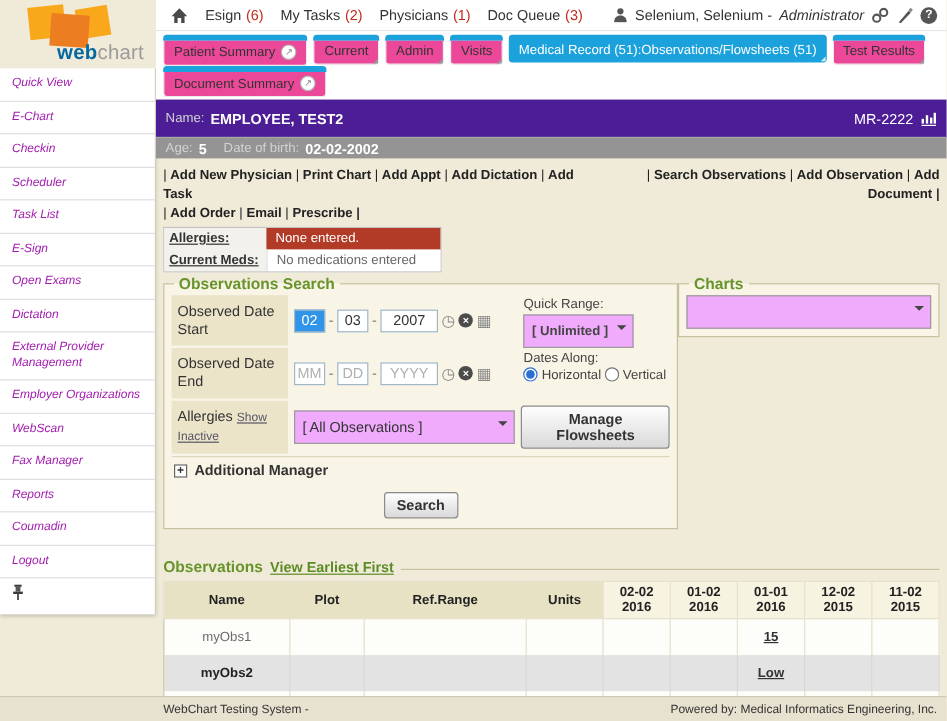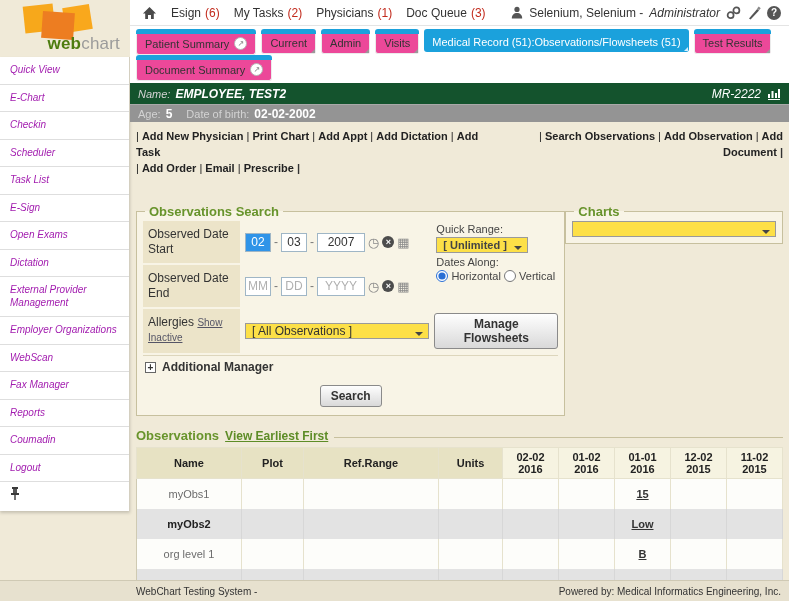--- a/index.html
+++ b/index.html
@@ -8,21 +8,21 @@
   .page { position:relative; width:789px; height:601px; overflow:hidden; background:#f0ead8; }
 
   
   .sidebar-col { position:absolute; left:0; top:0; width:130px; }
   .logo { position:relative; height:57px; cursor:pointer; }
   .lg-sq { position:absolute; }
   .sq1 { left:24px; top:5px;  width:30px; height:27px; background:#f7a81b; transform:rotate(-6deg); z-index:2; }
   .sq2 { left:42px; top:12px; width:32px; height:27px; background:#ed7d21; transform:rotate(4deg);  z-index:3; }
   .sq3 { left:64px; top:6px;  width:27px; height:25px; background:#f9a81c; transform:rotate(-9deg); z-index:1; }
   .logo-text { position:absolute; right:10px; bottom:3px; font-size:17px; letter-spacing:.2px; z-index:4; }
-  .lg-web { color:#4d7c0f; font-weight:bold; }
+  .lg-web { color:#0369a1; font-weight:bold; }
   .lg-chart { color:#9b9b9b; }
   .menu { list-style:none; background:#fff; border-right:1px solid #d4cfc0; box-shadow:0 2px 3px rgba(0,0,0,.18); }
   .menu li { padding:7px 10px; border-bottom:1px solid #dedede; color:#a21caf; font-size:10px; line-height:1.25; cursor:pointer;font-style:italic; }
   .menu li.pin-row { padding:5px 10px 7px; border-bottom:none; }
 
   
   .main-col { position:absolute; left:130px; top:0; width:659px; }
   .topnav { height:26px; background:#fff; display:flex; align-items:center; gap:14px; padding:0 8px 0 12px; border-bottom:1px solid #e4e4e4; }
   .topnav a { text-decoration:none; color:#333; font-size:12px; display:flex; gap:4px; align-items:center; cursor:pointer; }
   .cnt { color:#c22a1c; }
@@ -37,21 +37,21 @@
   .tab .strip { height:5px; background:#1ba1dc; border-radius:3px 3px 0 0; }
   .tab .tbody { background:#ec4899; border:1px solid #ebebeb; border-top:none; border-radius:0 0 3px 3px; padding:3px 8px 4px; font-size:11px; color:#333; display:flex; align-items:center; gap:5px; white-space:nowrap; }
   .tab.active { background:#1ba1dc; }
   .tab.active .strip { background:transparent; height:4px; }
   .tab.active .tbody { background:transparent; border:none; color:#fff; font-weight:normal; }
   .corner { position:absolute; right:1px; bottom:1px; width:0; height:0; border-left:4px solid transparent; border-bottom:4px solid #999; }
   .tab.active .corner { border-bottom-color:#d6eefb; }
   .pop { width:13px; height:13px; border:1px solid #b5b5b5; border-radius:50%; display:inline-flex; align-items:center; justify-content:center; font-size:8px; color:#8a8a8a; background:#fff; cursor:pointer; }
 
   .bar { display:flex; align-items:center; padding:0 8px; }
-  .name-bar { height:22px; background:#14532d; border-bottom:1px solid #a9a9a9;font-style:italic; }
+  .name-bar { height:32px; background:#4c1d95; border-bottom:1px solid #a9a9a9; }
   .age-bar { height:17px; background:#949494; }
   .bar .lbl { color:#d3d3d3; font-size:11px; margin-right:5px; }
   .bar .val { color:#fff; font-weight:bold; font-size:12px; margin-right:14px; }
   .bar-right { margin-left:auto; display:flex; align-items:center; gap:6px; color:#fff; font-size:12px; }
 
   
   .content { padding:6px 6px 0 6px; }
   .linksrow { display:flex; justify-content:space-between; font-size:11px; font-weight:bold; }
   .linksrow a { color:#222; cursor:pointer; }
   .lline a::before, .links-right a::before { content:"| "; font-weight:normal; color:#222; text-decoration:none; display:inline; }
@@ -59,53 +59,53 @@
   .lline { line-height:16px; }
   .links-right { text-align:right; line-height:16px; }
 
   .meds { display:inline-table; border:1px solid #c3c3c3; background:#fdfdfd; margin-top:3px; }
   .mrow { display:table-row; }
   .mlabel { display:table-cell; font-size:11px; font-weight:bold; text-decoration:underline; padding:3px 6px 3px 4px; background:#f2f1ec; cursor:pointer; white-space:nowrap; }
   .mval { display:table-cell; font-size:11px; padding:3px 8px; min-width:145px; }
   .mval.red { background:#b23b27; color:#fff; }
   .mval.white { background:#fff; color:#666; border-left:1px solid #ddd; }
 
-  .fsrow { display:flex; justify-content:space-between; align-items:flex-start; margin-top:28px; }
+  .fsrow { display:flex; justify-content:space-between; align-items:flex-start; margin-top:2px; }
   fieldset { border:1px solid #c7c09e; background:#f8f4e6; padding:2px 6px 6px; }
   legend { color:#68942c; font-weight:bold; font-size:13px; padding:0 4px; margin-left:2px; }
   .obs-search { width:430px; }
   .charts-fs { width:218px; }
 
   .sgrid { display:grid; grid-template-columns:97px 1fr 124px; gap:2px; }
   .slabel { background:#ece4c9; padding:6px 5px; font-size:12px; color:#333; line-height:1.25; }
   .sinput { padding:6px 3px; display:flex; align-items:center; gap:3px; font-size:12px; }
   .dinput { height:19px; border:1px solid #9fb6c6; background:#fff; text-align:center; font-size:12px; font-family:"Liberation Sans",sans-serif; color:#333; }
   .w2 { width:26px; } .w4 { width:48px; }
   .dinput.selhl { background:#3094e8; color:#fff; }
   .dinput::placeholder { color:#b0b0b0; }
   .dsep { color:#777; }
   .ficon { color:#8a8a8a; font-size:13px; cursor:pointer; line-height:1; }
   .xcirc { width:12px; height:12px; border-radius:50%; background:#4c4c4c; color:#fff; font-size:9px; font-weight:bold; display:inline-flex; align-items:center; justify-content:center; cursor:pointer; }
   .srpanel { grid-column:3; grid-row:1/3; font-size:11px; color:#444; padding:2px 2px; }
   .srpanel .radio-wrap { line-height:1.5; }
-  .sel { position:relative; background:#fde047; border:1px solid #9a9a9a; height:16px; display:flex; align-items:center; padding:0 18px 0 6px; cursor:pointer; font-size:12px; }
+  .sel { position:relative; background:#f0abfc; border:1px solid #9a9a9a; height:28px; display:flex; align-items:center; padding:0 18px 0 6px; cursor:pointer; font-size:12px; }
   .sel::after { content:""; position:absolute; right:5px; top:8px; border:4px solid transparent; border-top-color:#444; }
   .sel.qr { width:92px; font-weight:bold; font-size:11px; margin:2px 0 3px; }
   .sel.fullw { width:100%; }
   .btn { background:linear-gradient(#fefefe,#d9d9d9); border:1px solid #8a8a8a; border-radius:3px; font-weight:bold; font-size:12px; color:#333; padding:3px 10px; cursor:pointer; font-family:"Liberation Sans",sans-serif; }
   .managecell { padding:4px 0; }
   .addl { grid-column:1/4; border-top:1px solid #ddd6bc; padding:4px 2px; font-weight:bold; font-size:12px; display:flex; gap:6px; align-items:center; cursor:pointer; }
   .plusbox { width:11px; height:11px; border:1px solid #666; background:#fff; font-size:10px; font-weight:bold; line-height:9px; text-align:center; color:#333; }
   .srchrow { grid-column:1/4; text-align:center; padding:5px 0 2px; }
   .flowlbl { font-size:12px; }
   .showin { font-size:10px; color:#556; text-decoration:underline; cursor:pointer; }
   radio, input[type=radio] { accent-color:#2a6fd4; width:12px; height:12px; vertical-align:-2px; cursor:pointer; }
 
   
-  .obs-head { display:flex; align-items:baseline; gap:6px; margin:12px 0 4px; }
+  .obs-head { display:flex; align-items:baseline; gap:6px; margin:24px 0 4px; }
   .obs-title { color:#68942c; font-weight:bold; font-size:13px; }
   .obs-view { color:#5d8c27; font-weight:bold; font-size:12px; text-decoration:underline; cursor:pointer; }
   .obs-rule { flex:1; border-top:1px solid #c7c09e; align-self:center; margin-top:4px; }
   table.obs { width:100%; border-collapse:collapse; border:1px solid #cfcab2; table-layout:fixed; }
   .obs th { font-size:11px; color:#222; padding:3px 2px; border:1px solid #e6e2cd; }
   .obs th.hdr1 { background:#e7e2c3; }
   .obs th.hdr2 { background:#f6f3e1; }
   .obs td { font-size:11px; padding:2px; border-right:1px solid #e6e2cd; text-align:center; height:30px; }
   .obs tr.odd td { background:#fdfdfa; color:#6c6c6c; }
   .obs tr.even td { background:#e3e3e3; color:#222; font-weight:bold; border-right-color:#d7d7d7; }
@@ -299,20 +299,30 @@
             <a>Prescribe</a>
           </div>
         </div>
         <div class="links-right">
           <a>Search Observations</a>
           <a>Add Observation</a>
           <a>Add Document</a>
         </div>
       </div>
 
+      <div class="meds">
+        <div class="mrow">
+          <span class="mlabel">Allergies:</span>
+          <span class="mval red">None entered.</span>
+        </div>
+        <div class="mrow">
+          <span class="mlabel">Current Meds:</span>
+          <span class="mval white">No medications entered</span>
+        </div>
+      </div>
 
       <div class="fsrow">
         <fieldset class="obs-search">
           <legend>Observations Search</legend>
           <div class="sgrid">
             <div class="slabel">Observed Date Start</div>
             <div class="sinput">
               <input class="dinput w2 selhl" value="02" style="">
               <span class="dsep">-</span>
               <input class="dinput w2" value="03" style="">

